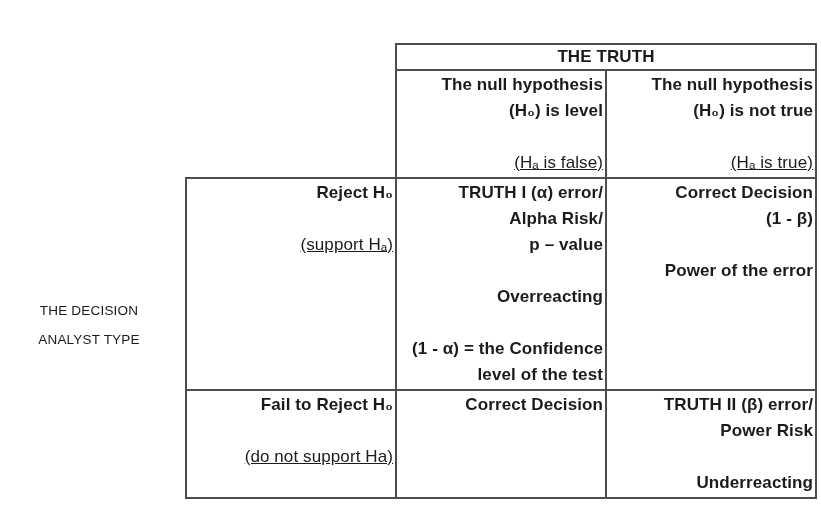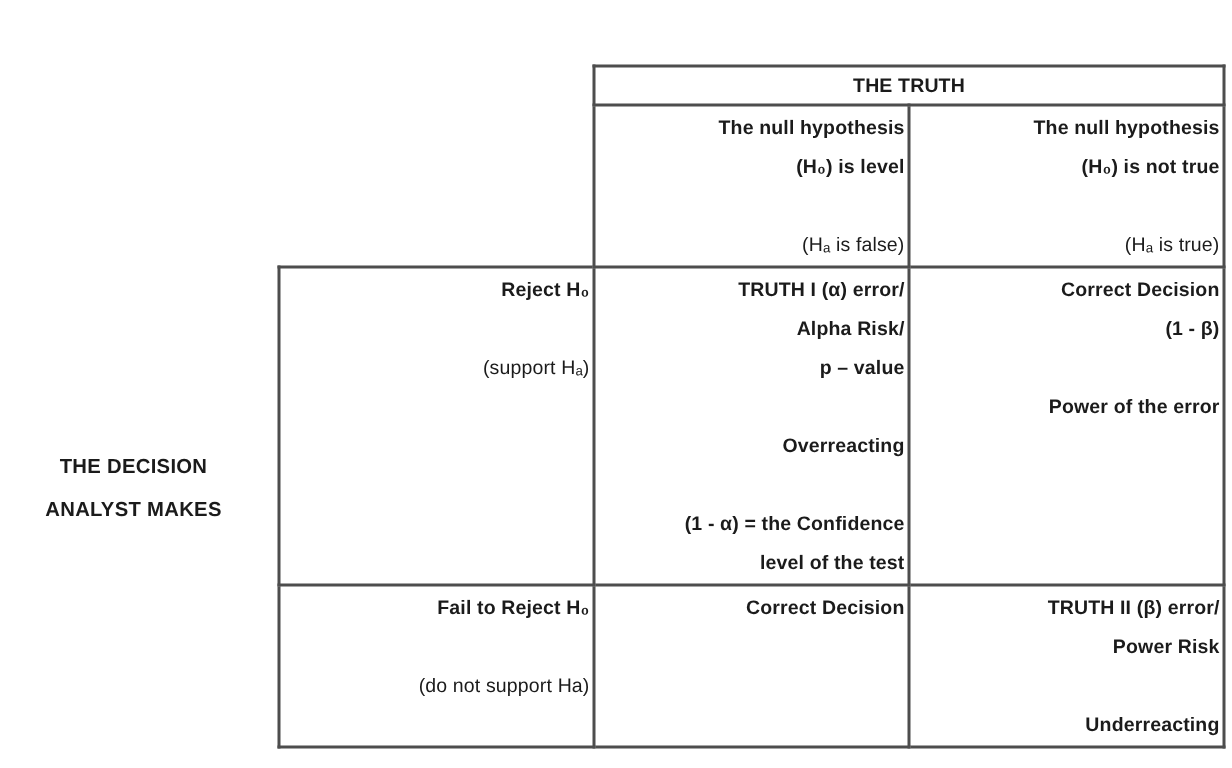--- a/index.html
+++ b/index.html
@@ -11,60 +11,60 @@
     font-family: "Liberation Sans", "DejaVu Sans", sans-serif;
     color: #1b1b1b;
     overflow: hidden;
   }
   .left-label {
     position: absolute;
     left: 0;
     top: 296px;
     width: 178px;
     text-align: center;
-    font-weight: bold;
+    font-weight: normal;
     font-size: 13.5px;
     letter-spacing: 0.2px;
   }
   .left-label .lbl-line { height: 29px; line-height: 29px; }
 
   table.matrix {
     position: absolute;
     left: 185px;
     top: 43px;
     border-collapse: collapse;
     table-layout: fixed;
   }
   table.matrix td {
     border: 2px solid #4d4d4d;
     vertical-align: top;
     text-align: center;
-    font-size: 13px;
+    font-size: 17px;
     font-weight: bold;
     padding: 1px 2px;
     letter-spacing: 0.1px;
   }
   table.matrix td.blank { border: none; }
   td.truth-cell {
     height: 22px;
     vertical-align: middle;
     padding: 0;
     line-height: 22px;
   }
   .line { height: 26px; line-height: 26px; white-space: nowrap; text-align: right; }
-  .regular { font-weight: normal; }
+  .regular { font-weight: normal; text-decoration: underline; }
 </style>
 </head>
 <body>
 
 <div class="canvas">
 
   <div class="left-label">
     <div class="lbl-line">THE DECISION</div>
-    <div class="lbl-line">ANALYST MAKES</div>
+    <div class="lbl-line">ANALYST TYPE</div>
   </div>
 
   <table class="matrix">
     <colgroup>
       <col style="width:210px">
         <col style="width:210px">
         <col style="width:210px">
     </colgroup>
 
     <tbody>

